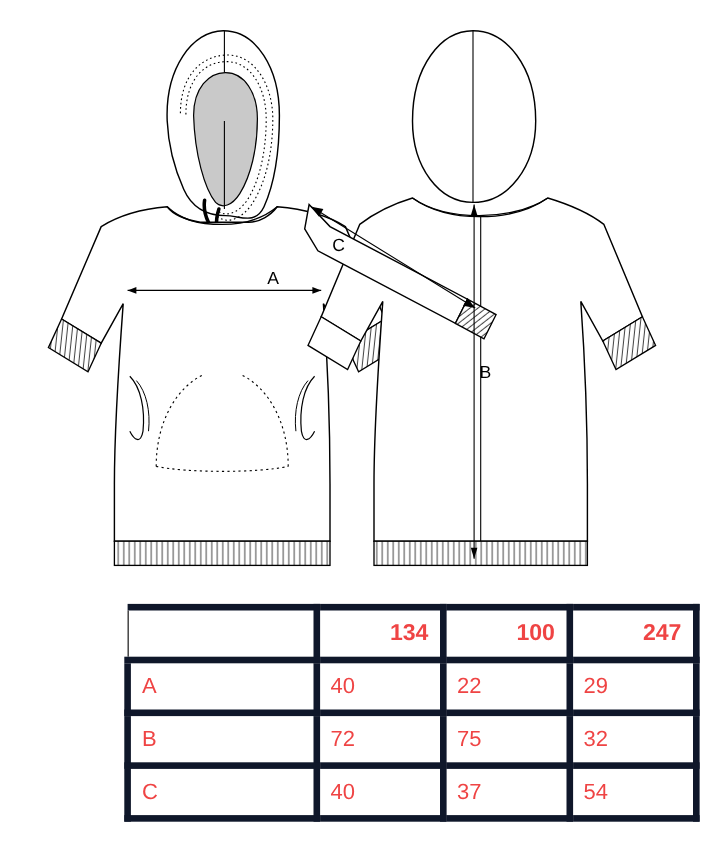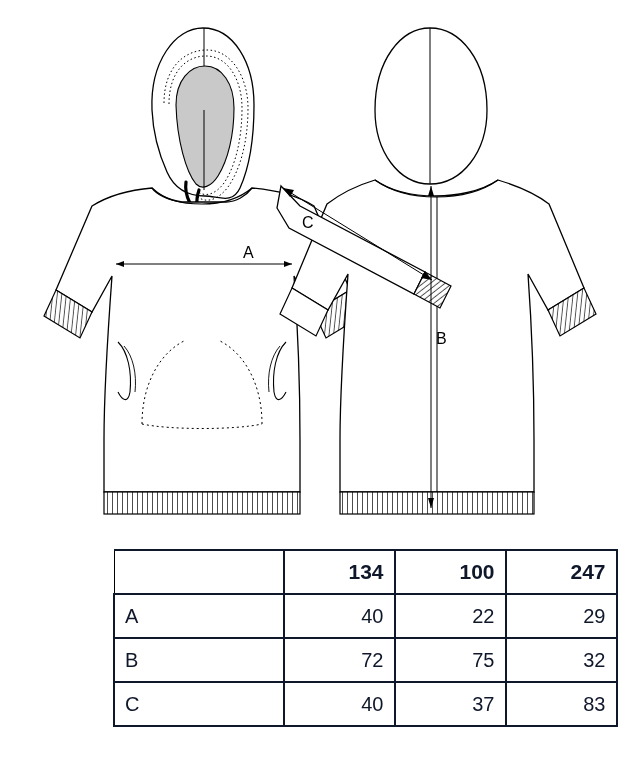--- a/index.html
+++ b/index.html
@@ -26,41 +26,40 @@
     left: 113px;
     top: 549px;
     width: 415px;
   }
   table.size-table {
     border-collapse: collapse;
     width: 415px;
     table-layout: fixed;
   }
   table.size-table td, table.size-table th {
-    border: 2px solid #0f172a;
+    border: 6px solid #0f172a;
     height: 42px;
     padding: 0 10px;
     font-size: 20px;
     font-weight: normal;
-    color: #0f172a;
+    color: #ef4444;
   }
   table.size-table thead th {
     font-size: 21px;
     font-weight: bold;
     text-align: right;
   }
   table.size-table thead th.corner {
     border-left: 1px solid #000000;
   }
   table.size-table tbody td.rowlabel {
     text-align: left;
     font-size: 20px;
   }
   table.size-table tbody td.val {
-    text-align: right;
   }
   .col-label { width: 148px; }
   .col-size { width: 89px; }
   .dim-letter {
     font-size: 16px;
     fill: #000000;
     font-family: "Liberation Sans", sans-serif;
   }
 </style>
 </head>
@@ -238,17 +237,17 @@
       <tr>
         <td class="rowlabel">B</td>
         <td class="val">72</td>
         <td class="val">75</td>
         <td class="val">32</td>
       </tr>
       <tr>
         <td class="rowlabel">C</td>
         <td class="val">40</td>
         <td class="val">37</td>
-        <td class="val">83</td>
+        <td class="val">54</td>
       </tr>
     </tbody>
   </table>
 </div>
 
 </body></html>

